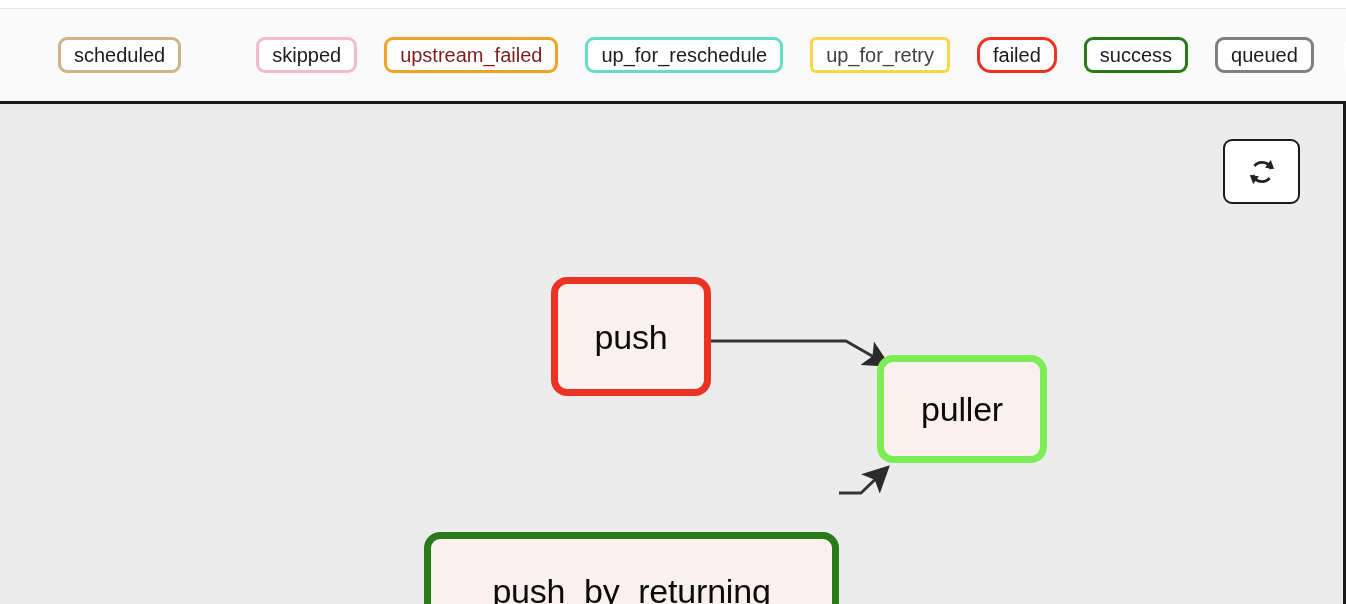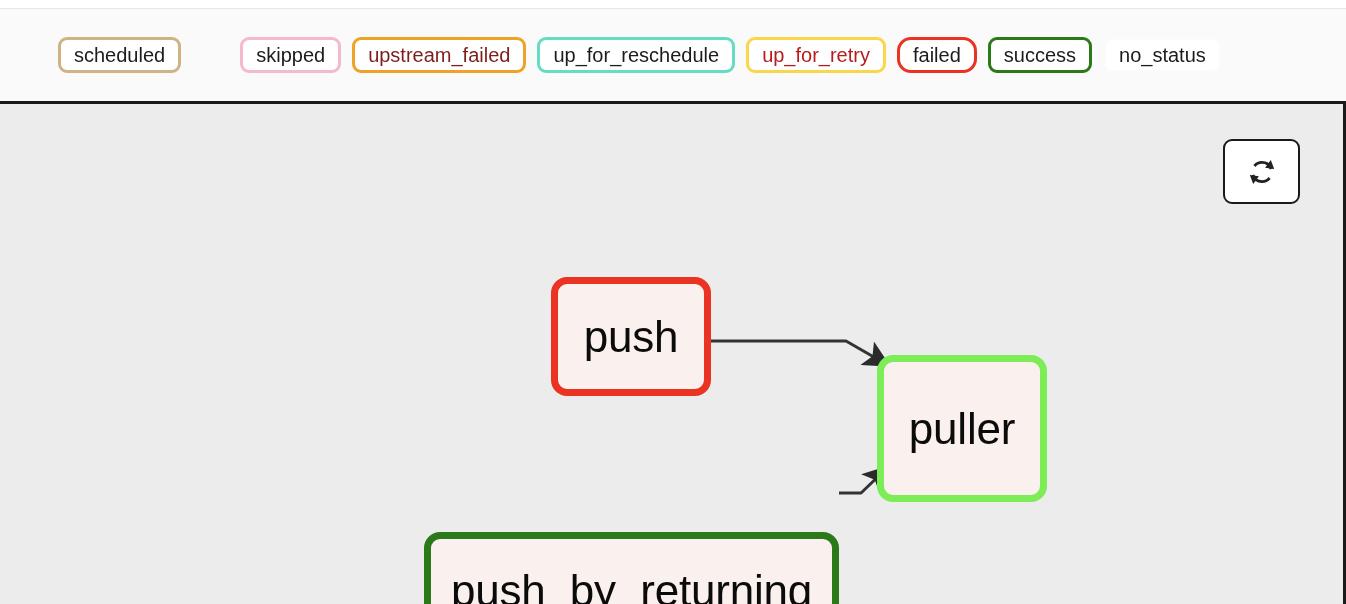--- a/index.html
+++ b/index.html
@@ -35,21 +35,21 @@
   .legend-bar {
     position: absolute;
     left: 0;
     top: 9px;
     width: 1346px;
     height: 92px;
     background: #fafafa;
     display: flex;
     align-items: center;
     padding-left: 58px;
-    gap: 11px;
+    gap: 27px;
   }
 
   .legend-pill {
     display: inline-flex;
     align-items: center;
     justify-content: center;
     height: 36px;
     padding: 0 13px;
     border-radius: 9px;
     border: 3px solid #cccccc;
@@ -111,21 +111,21 @@
     border-radius: 16px;
     display: flex;
     align-items: center;
     justify-content: center;
     cursor: pointer;
     color: #000000;
     font-family: "Liberation Sans", sans-serif;
     line-height: 1;
   }
   .node-label {
-    font-size: 44px;
+    font-size: 34px;
     color: #0b0b0b;
     white-space: nowrap;
     letter-spacing: -0.2px;
   }
 </style>
 </head>
 <body>
 
 <div id="app">
 
@@ -137,28 +137,31 @@
       </div>
       <div class="legend-pill" style="border-color: rgb(242, 185, 207); color: rgb(28, 28, 28); margin-left: 48px;">
         <span>skipped</span>
       </div>
       <div class="legend-pill" style="border-color: rgb(240, 162, 38); color: #7f1d1d;">
         <span>upstream_failed</span>
       </div>
       <div class="legend-pill" style="border-color: rgb(102, 220, 195); color: rgb(28, 28, 28); text-align: right;">
         <span>up_for_reschedule</span>
       </div>
-      <div class="legend-pill" style="border-color: rgb(251, 214, 72); color: #b91c1c;">
+      <div class="legend-pill" style="border-color: rgb(251, 214, 72); color: #404040; border-radius: 6px;">
         <span>up_for_retry</span>
       </div>
       <div class="legend-pill" style="border-color: rgb(234, 51, 35); color: rgb(28, 28, 28); border-radius: 14px;">
         <span>failed</span>
       </div>
       <div class="legend-pill" style="border-color: rgb(43, 122, 25); color: rgb(28, 28, 28);">
         <span>success</span>
+      </div>
+      <div class="legend-pill" style="border-color: rgb(127, 127, 127); color: rgb(28, 28, 28);">
+        <span>queued</span>
       </div>
       <div class="legend-pill" style="border-color: rgb(251, 251, 251); color: rgb(28, 28, 28);">
         <span>no_status</span>
       </div>
     </div>
 
   <div class="graph-canvas" id="graph-canvas">
     <svg class="graph-svg" id="graph-svg" viewBox="0 0 1343 500">
       <defs>
         <marker id="arrowhead" markerWidth="9" markerHeight="9" refX="7.2" refY="4.5" orient="auto" markerUnits="strokeWidth">
@@ -185,18 +188,18 @@
     </span>
   </button>
 
   <div id="nodes-layer">
       <div class="node" style="left: 551px; top: 277px; width: 160px; height: 119px; border-color: rgb(234, 51, 35); background: rgb(250, 240, 237);">
         <span class="node-label">push</span>
       </div>
       <div class="node" style="left: 424px; top: 532px; width: 415px; height: 117px; border-color: rgb(43, 122, 25); background: rgb(250, 240, 237);">
         <span class="node-label">push_by_returning</span>
       </div>
-      <div class="node" style="left: 877px; top: 355px; width: 170px; height: 147px; border-color: rgb(124, 237, 87); background: rgb(250, 240, 237);">
+      <div class="node" style="left: 877px; top: 355px; width: 170px; height: 108px; border-color: rgb(124, 237, 87); background: rgb(250, 240, 237);">
         <span class="node-label">puller</span>
       </div>
     </div>
 
 </div>
 
 </body></html>

